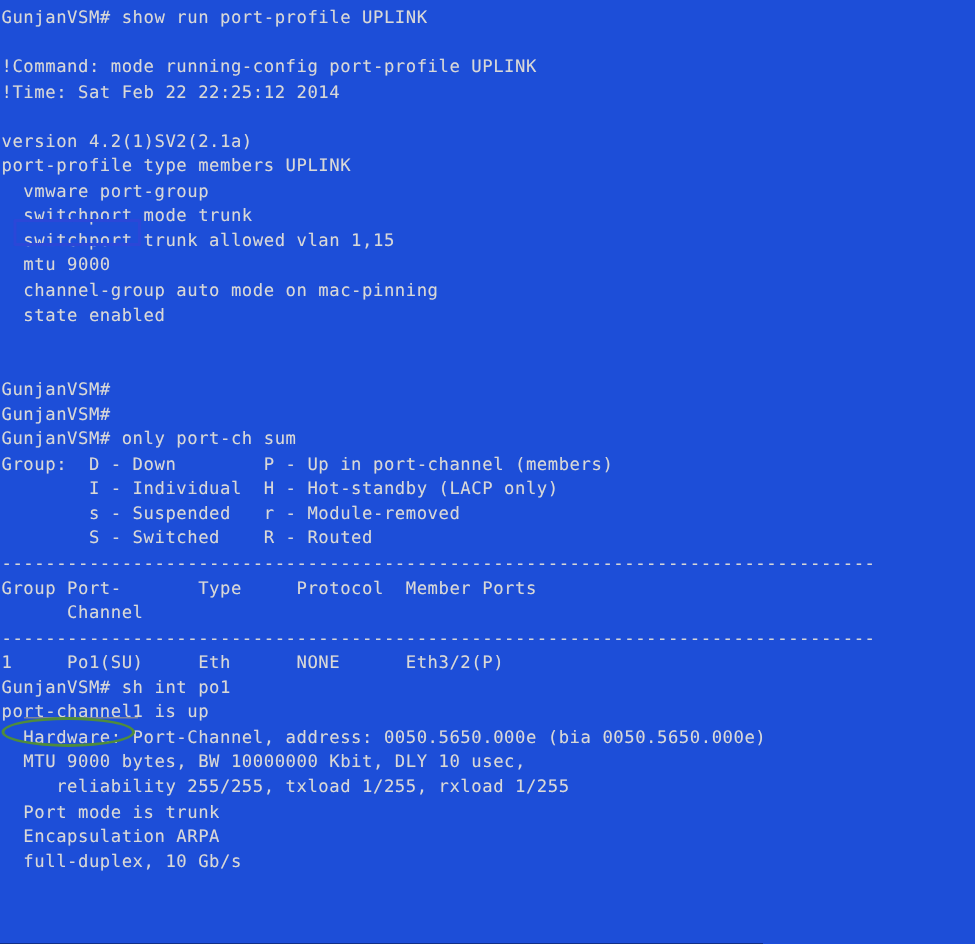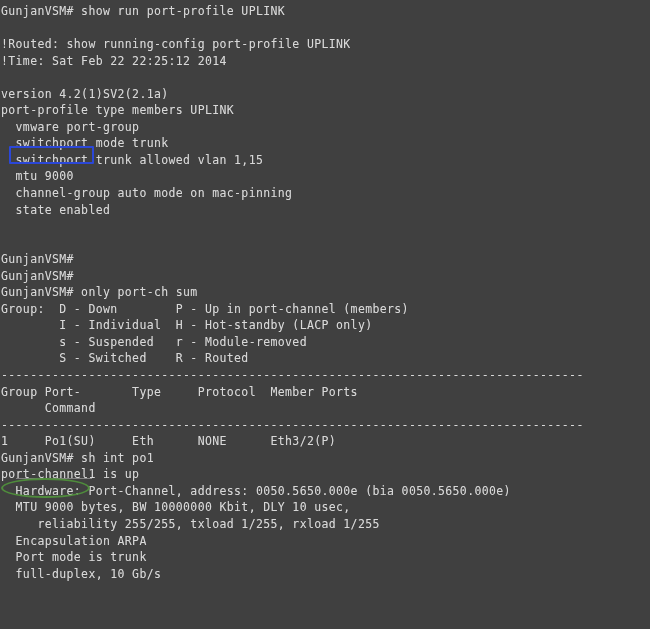--- a/index.html
+++ b/index.html
@@ -11,21 +11,21 @@
   body {
     width: 650px;
     height: 629px;
     overflow: hidden;
     font-family: "DejaVu Sans Mono", "Liberation Mono", monospace;
   }
   #terminal {
     position: relative;
     width: 650px;
     height: 629px;
-    background: #404040;
+    background: #1d4ed8;
     overflow: hidden;
     padding: 0;
     box-sizing: border-box;
   }
   #console {
     position: absolute;
     left: 0;
     top: 0;
     width: 650px;
     padding: 3px 0 0 1px;
@@ -75,21 +75,21 @@
   }
 </style>
 </head>
 <body>
 
 <div id="terminal">
 
   <div id="console">
       <span class="line">GunjanVSM# show run port-profile UPLINK</span>
       <span class="line blank"></span>
-      <span class="line">!Routed: show running-config port-profile UPLINK</span>
+      <span class="line">!Command: mode running-config port-profile UPLINK</span>
       <span class="line">!Time: Sat Feb 22 22:25:12 2014</span>
       <span class="line blank"></span>
       <span class="line">version 4.2(1)SV2(2.1a)</span>
       <span class="line">port-profile type members UPLINK</span>
       <span class="line">  vmware port-group</span>
       <span class="line">  switchport mode trunk</span>
       <span class="line">  switchport trunk allowed vlan 1,15</span>
       <span class="line">  mtu 9000</span>
       <span class="line">  channel-group auto mode on mac-pinning</span>
       <span class="line">  state enabled</span>
@@ -97,30 +97,30 @@
       <span class="line blank"></span>
       <span class="line">GunjanVSM#</span>
       <span class="line">GunjanVSM#</span>
       <span class="line">GunjanVSM# only port-ch sum</span>
       <span class="line">Group:  D - Down        P - Up in port-channel (members)</span>
       <span class="line">        I - Individual  H - Hot-standby (LACP only)</span>
       <span class="line">        s - Suspended   r - Module-removed</span>
       <span class="line">        S - Switched    R - Routed</span>
       <span class="line">--------------------------------------------------------------------------------</span>
       <span class="line">Group Port-       Type     Protocol  Member Ports</span>
-      <span class="line">      Command</span>
+      <span class="line">      Channel</span>
       <span class="line">--------------------------------------------------------------------------------</span>
       <span class="line">1     Po1(SU)     Eth      NONE      Eth3/2(P)</span>
       <span class="line">GunjanVSM# sh int po1</span>
       <span class="line">port-channel1 is up</span>
       <span class="line">  Hardware: Port-Channel, address: 0050.5650.000e (bia 0050.5650.000e)</span>
       <span class="line">  MTU 9000 bytes, BW 10000000 Kbit, DLY 10 usec,</span>
       <span class="line">     reliability 255/255, txload 1/255, rxload 1/255</span>
+      <span class="line">  Port mode is trunk</span>
       <span class="line">  Encapsulation ARPA</span>
-      <span class="line">  Port mode is trunk</span>
       <span class="line">  full-duplex, 10 Gb/s</span>
     </div>
 
   <div class="annotation" id="mtu-box" style="left: 9px; top: 146px; width: 85px; height: 18px; border-color: rgb(43, 71, 216);"></div>
 
   <div class="annotation" id="hardware-underline" style="left: 16px; top: 478px; width: 76px; height: 1px; background: rgb(143, 143, 143);"></div>
 
   <div class="annotation" id="mtu-ellipse" style="left: 1px; top: 478px; width: 89px; height: 20px; border-color: rgb(79, 140, 60);"></div>
 
   <div id="bottom-mask"></div>

